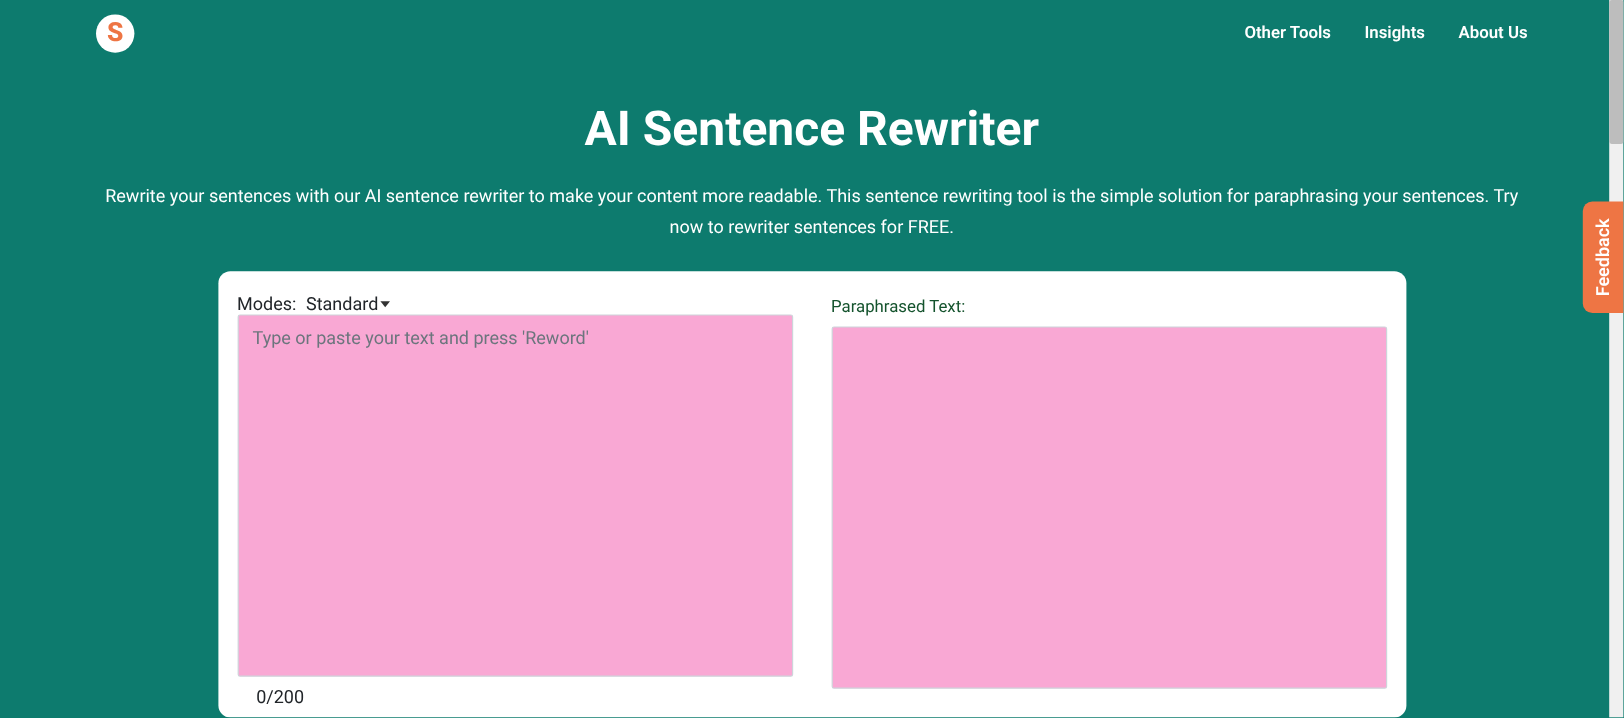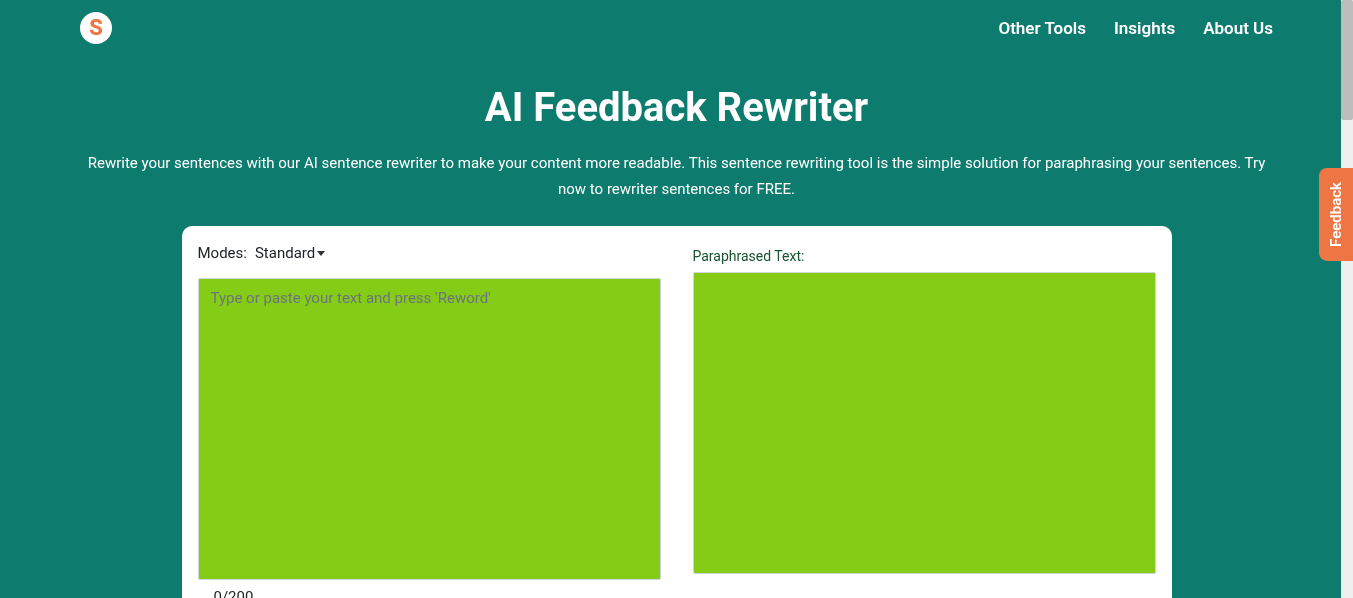--- a/index.html
+++ b/index.html
@@ -47,21 +47,21 @@
       font-size: 22px;
     }
     .nav {
       display: flex;
       gap: 28px;
     }
     .nav a {
       color: #fff;
       text-decoration: none;
       font-weight: 600;
-      font-size: 17px;
+      font-size: 14px;
       cursor: pointer;
     }
     .hero {
       text-align: center;
       color: #fff;
       padding: 28px 80px 24px;
     }
     .hero h1 {
       font-size: 40px;
       font-weight: 700;
@@ -84,21 +84,21 @@
     }
     .col {
       flex: 1;
       display: flex;
       flex-direction: column;
     }
     .modes-row {
       display: flex;
       align-items: flex-end;
       gap: 8px;
-      margin-bottom: 16px;
+      margin-bottom: 0;
       font-size: 15px;
       color: #212529;
     }
     .modes-label {
       font-weight: 400;
     }
     .mode-select {
       display: flex;
       align-items: center;
       gap: 2px;
@@ -113,21 +113,21 @@
     }
     .output-label {
       font-size: 14px;
       color: #14532d;
       margin-bottom: 8px;
       margin-top: 4px;
     }
     .textarea, .output-box {
       width: 100%;
       height: 302px;
-      background: #84cc16;
+      background: #f9a8d4;
       border: 1px solid #ced4da;
       border-radius: 2px;
       resize: none;
       padding: 10px 12px;
       font-size: 15px;
       font-family: inherit;
       color: #333;
       outline: none;
     }
     .textarea::placeholder {
@@ -183,21 +183,21 @@
     </div>
   </div>
   <nav class="nav">
     <a>Other Tools</a>
     <a>Insights</a>
     <a>About Us</a>
   </nav>
 </header>
 
 <section class="hero">
-  <h1>AI Feedback Rewriter</h1>
+  <h1>AI Sentence Rewriter</h1>
   <p>Rewrite your sentences with our AI sentence rewriter to make your content more readable. This sentence rewriting tool is the simple solution for paraphrasing your sentences. Try now to rewriter sentences for FREE.</p>
 </section>
 
 <div class="card">
   <div class="col">
     <div class="modes-row">
       <span class="modes-label">Modes:</span>
       <div class="mode-select">
         <span>Standard</span>
         <span class="caret"></span>

